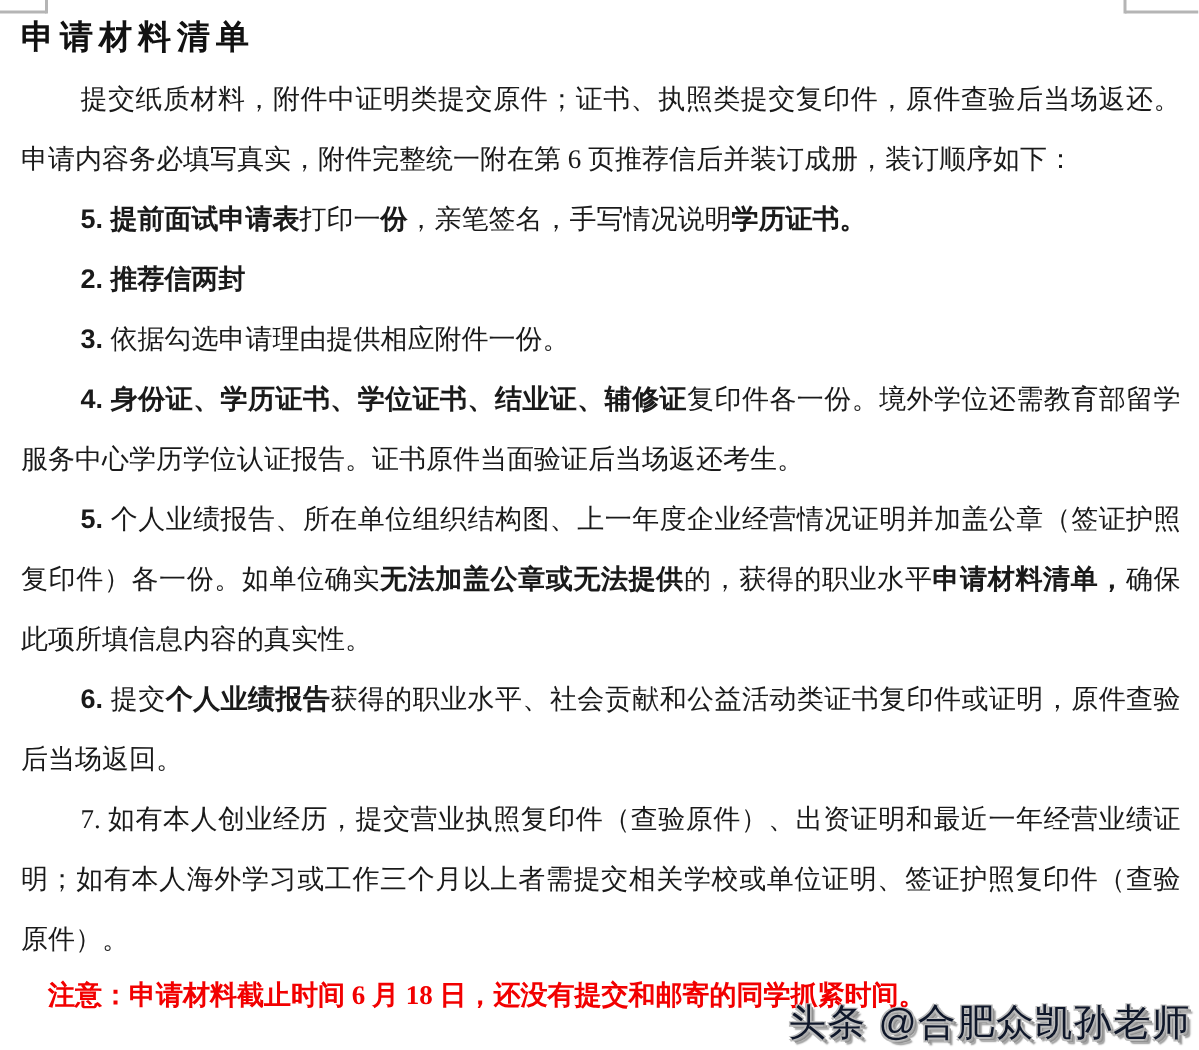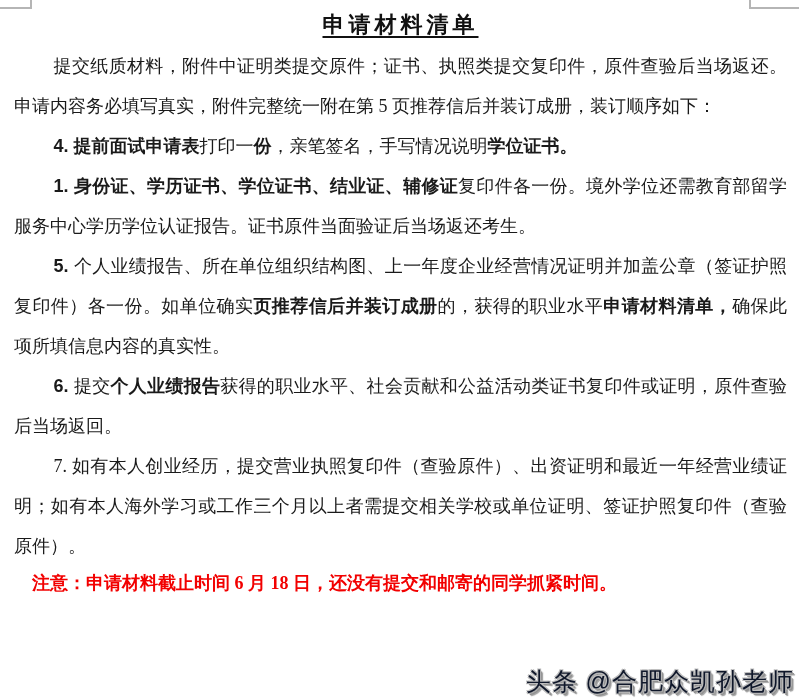--- a/index.html
+++ b/index.html
@@ -16,25 +16,24 @@
   #tl-h { top: 7px; left: 0; width: 31px; height: 2px; }
   #tl-v { top: 0; left: 30px; width: 2px; height: 9px; }
   #tr-h { top: 7px; left: 750px; width: 49px; height: 2px; }
   #tr-v { top: 0; left: 749px; width: 2px; height: 9px; }
 
   .doc {
     position: absolute; top: 4px; left: 0; right: 0;
     padding: 0 12px 0 14px;
   }
   h1.title {
-    margin: 0; text-align: center;
+    margin: 0; text-align: left;
     font-size: 22px; line-height: 42px;
     font-family: "Liberation Sans", "DejaVu Sans", sans-serif;
     font-weight: bold; letter-spacing: 4px;
-    text-decoration: underline;
     text-underline-offset: 4px;
     text-decoration-thickness: 2px;
     color: #111111;
   }
   p.para {
     margin: 0;
     font-size: 18px; line-height: 40px;
     text-align: justify;
     text-indent: 2.2em;
   }
@@ -68,23 +67,25 @@
 <body>
 
 <div class="corner-mark" id="tl-h"></div>
 <div class="corner-mark" id="tl-v"></div>
 <div class="corner-mark" id="tr-h"></div>
 <div class="corner-mark" id="tr-v"></div>
 
 <div class="doc">
   <h1 class="title">申请材料清单</h1>
 
-  <p class="para"><span>提交纸质材料，附件中证明类提交原件；证书、执照类提交复印件，原件查验后当场返还。申请内容务必填写真实，附件完整统一附在第 5 页推荐信后并装订成册，装订顺序如下：</span></p>
-  <p class="para"><span class="b">4. 提前面试申请表</span><span>打印一</span><span class="b">份</span><span>，亲笔签名，手写情况说明</span><span class="b">学位证书。</span></p>
-  <p class="para"><span class="b">1. 身份证、学历证书、学位证书、结业证、辅修证</span><span>复印件各一份。境外学位还需教育部留学服务中心学历学位认证报告。证书原件当面验证后当场返还考生。</span></p>
-  <p class="para"><span class="b">5. </span><span>个人业绩报告、所在单位组织结构图、上一年度企业经营情况证明并加盖公章（签证护照复印件）各一份。如单位确实</span><span class="b">页推荐信后并装订成册</span><span>的，获得的职业水平</span><span class="b">申请材料清单，</span><span>确保此项所填信息内容的真实性。</span></p>
+  <p class="para"><span>提交纸质材料，附件中证明类提交原件；证书、执照类提交复印件，原件查验后当场返还。申请内容务必填写真实，附件完整统一附在第 6 页推荐信后并装订成册，装订顺序如下：</span></p>
+  <p class="para"><span class="b">5. 提前面试申请表</span><span>打印一</span><span class="b">份</span><span>，亲笔签名，手写情况说明</span><span class="b">学历证书。</span></p>
+  <p class="para"><span class="b">2. 推荐信两封</span></p>
+  <p class="para"><span class="b">3. </span><span>依据勾选申请理由提供相应附件一份。</span></p>
+  <p class="para"><span class="b">4. 身份证、学历证书、学位证书、结业证、辅修证</span><span>复印件各一份。境外学位还需教育部留学服务中心学历学位认证报告。证书原件当面验证后当场返还考生。</span></p>
+  <p class="para"><span class="b">5. </span><span>个人业绩报告、所在单位组织结构图、上一年度企业经营情况证明并加盖公章（签证护照复印件）各一份。如单位确实</span><span class="b">无法加盖公章或无法提供</span><span>的，获得的职业水平</span><span class="b">申请材料清单，</span><span>确保此项所填信息内容的真实性。</span></p>
   <p class="para"><span class="b">6. </span><span>提交</span><span class="b">个人业绩报告</span><span>获得的职业水平、社会贡献和公益活动类证书复印件或证明，原件查验后当场返回。</span></p>
   <p class="para"><span>7. 如有本人创业经历，提交营业执照复印件（查验原件）、出资证明和最近一年经营业绩证明；如有本人海外学习或工作三个月以上者需提交相关学校或单位证明、签证护照复印件（查验原件）。</span></p>
 
   <p class="note"><span class="b">注意：申请材料截止时间 6 月 18 日，还没有提交和邮寄的同学抓紧时间。</span></p>
 </div>
 
 <div class="watermark">头条 @合肥众凯孙老师</div>
 
 </body></html>

